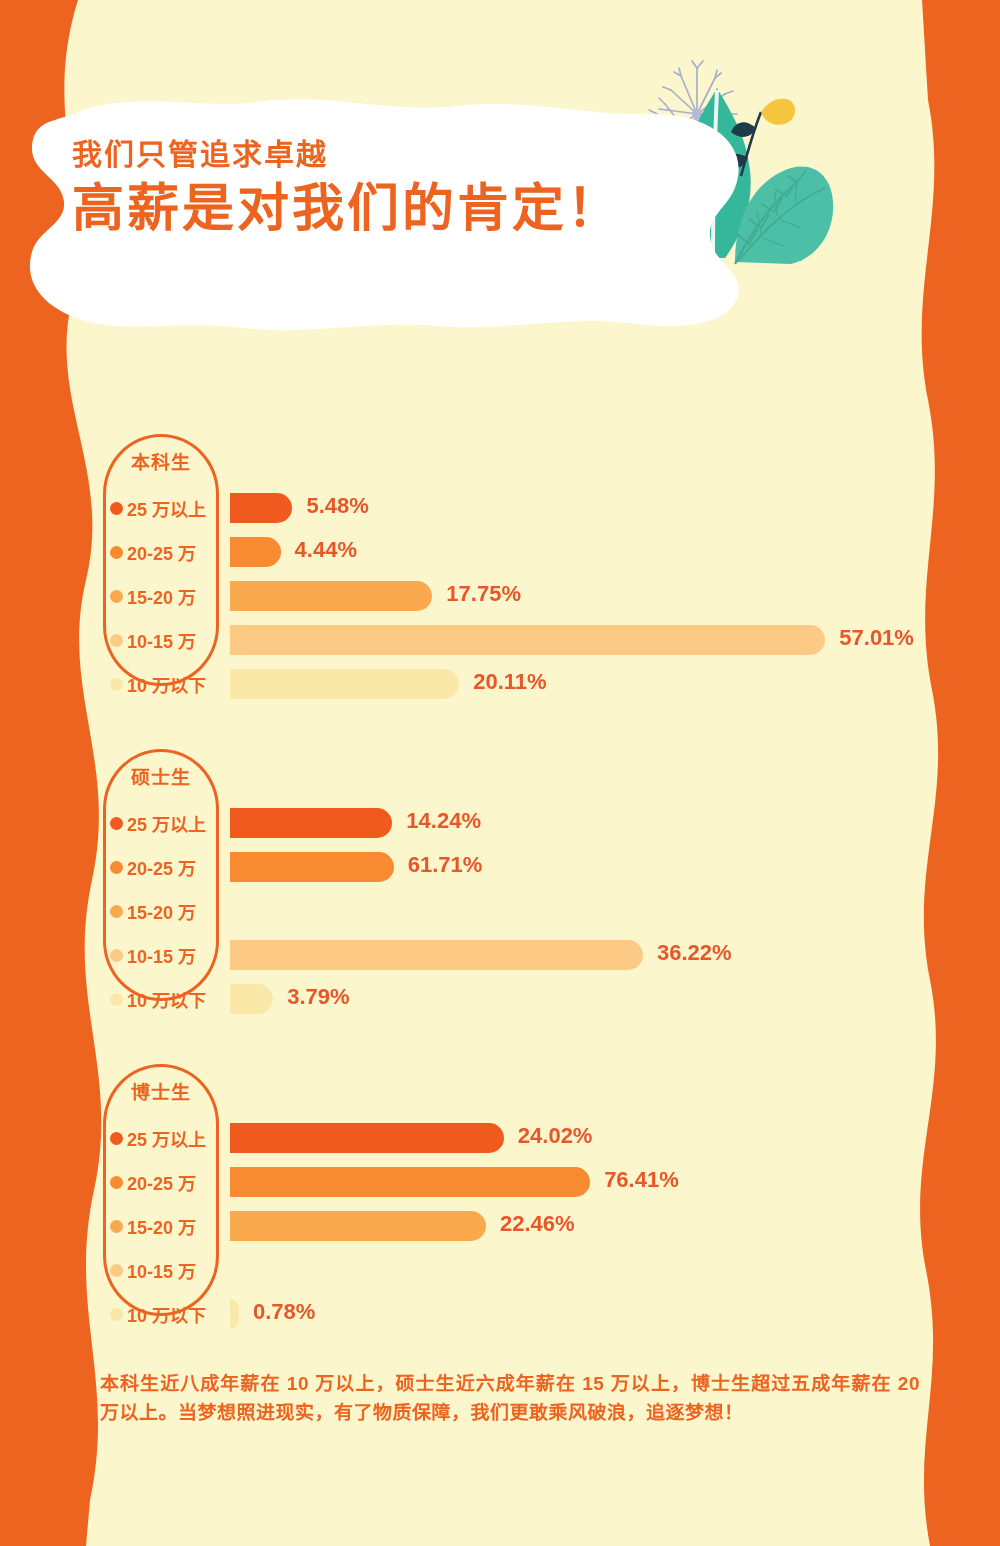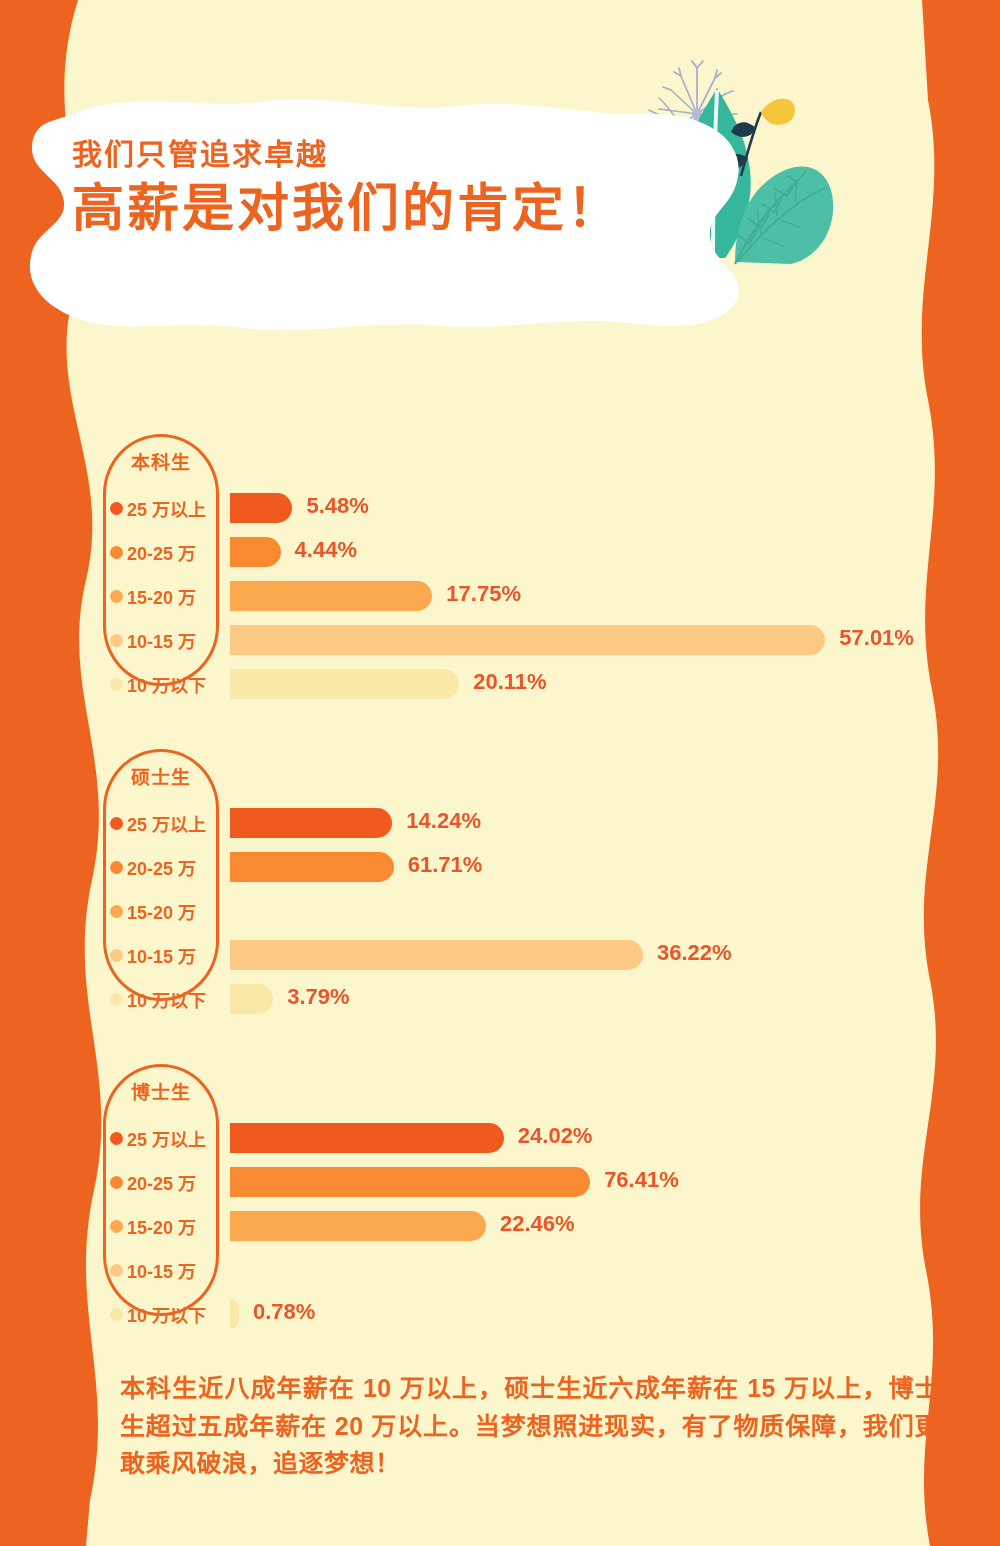--- a/index.html
+++ b/index.html
@@ -66,24 +66,23 @@
   .bar{ height:30px; border-radius:0 16px 16px 0; }
   .val{
     margin-left:14px; color:#e8562a; font-size:22px; font-weight:bold;
     white-space:nowrap; letter-spacing:0px;
     font-family:"Liberation Sans","DejaVu Sans",sans-serif;
   }
 
   
   #caption{
     position:absolute; left:100px; top:1370px; width:820px;
-    color:#ec6420; font-size:25px; font-weight:bold; line-height:1.5;
+    color:#ec6420; font-size:19px; font-weight:bold; line-height:1.5;
     letter-spacing:0.5px; text-align:justify;
     font-family:"Liberation Sans","DejaVu Sans",sans-serif;
-    margin-left:20px;
   }
 </style>
 </head>
 <body>
 
 <div id="poster">
 
   <svg id="creamWave" viewBox="0 0 1000 1546" preserveAspectRatio="none">
     <path d="M78,0
              C 40,120 96,200 72,300

